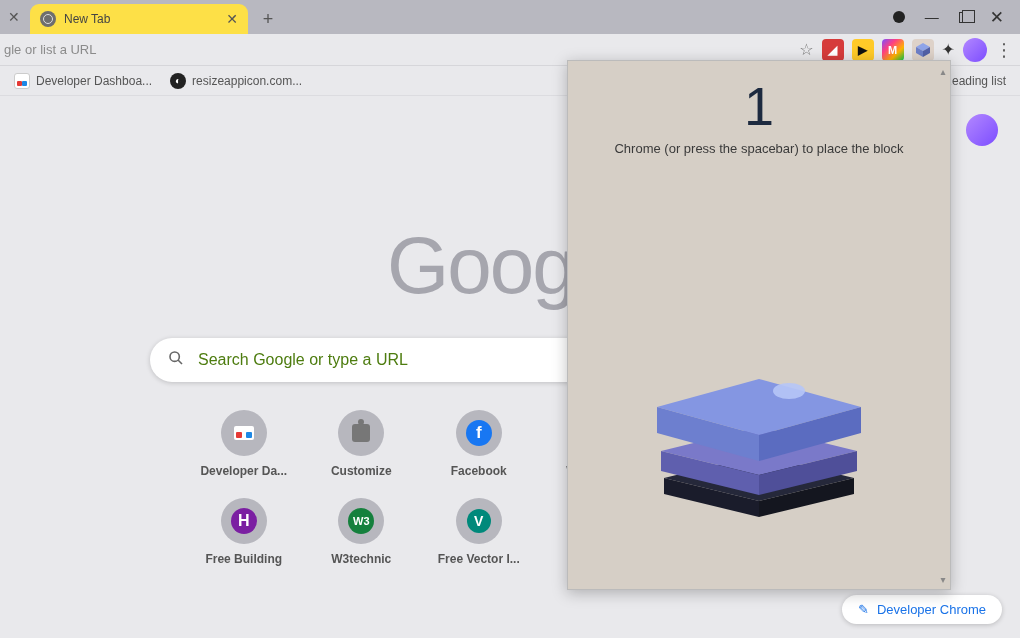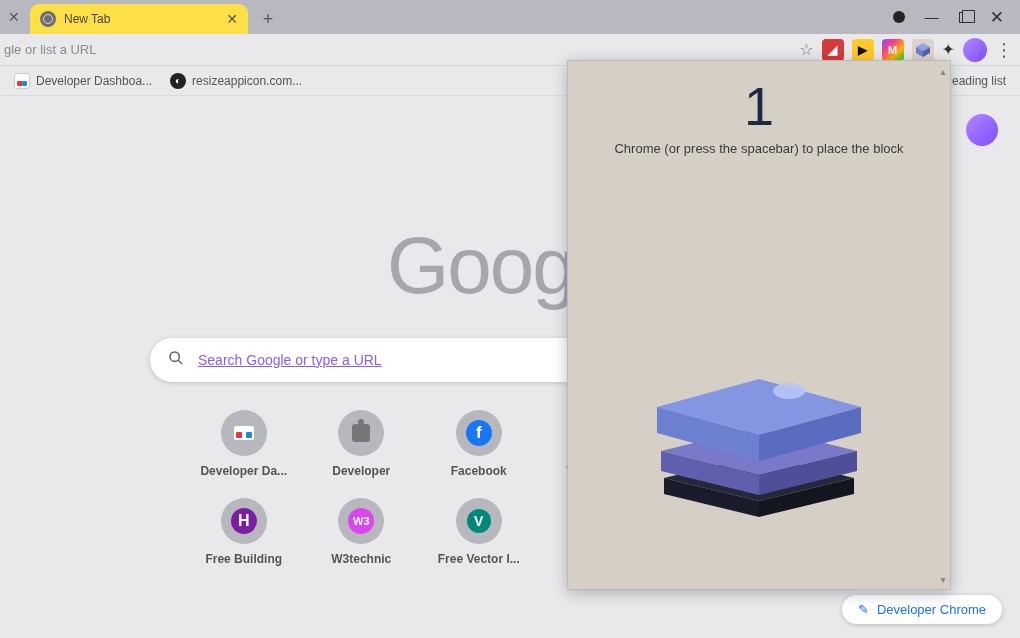--- a/index.html
+++ b/index.html
@@ -64,33 +64,33 @@
   .content{ position:absolute; left:0; right:0; top:96px; bottom:0; background:#e9e9ec;}
   .top-right{position:absolute;right:22px;top:18px;display:flex;align-items:center;gap:18px;}
   .apps-grid{width:18px;height:18px;display:grid;grid-template-columns:repeat(3,4px);grid-template-rows:repeat(3,4px);gap:3px;}
   .apps-grid span{background:#666;}
   .avatar-big{width:32px;height:32px;border-radius:50%;background:linear-gradient(135deg,#b388ff,#7c4dff);}
 
   .google-logo{ text-align:center; margin-top:124px; font-size:80px; font-weight:500; color:#a6a6ae; letter-spacing:-2px; font-family:"Product Sans",Arial,sans-serif;}
 
   .searchbox{ width:540px; height:44px; margin:26px auto 0; position:relative; left:-90px; background:#fff; border-radius:22px; box-shadow:0 1px 5px rgba(0,0,0,.18); display:flex; align-items:center; padding:0 18px; gap:14px;}
   .searchbox .mag{font-size:16px;color:#666;}
-  .searchbox .ph{font-size:14px;color:#8b5cf6;text-decoration:underline;}
+  .searchbox .ph{font-size:16px;color:#4d7c0f;}
 
   .shortcuts{ width:460px; margin:28px auto 0; position:relative; left:-90px; display:grid; grid-template-columns:repeat(4,1fr); row-gap:20px; column-gap:10px;}
   .sc{display:flex;flex-direction:column;align-items:center;gap:8px;}
   .sc .circ{width:46px;height:46px;border-radius:50%;background:#b7b7be;display:flex;align-items:center;justify-content:center;}
   .sc .lbl{font-size:12px;color:#555;white-space:nowrap;font-weight:bold;}
   .ic-dev{width:20px;height:14px;background:#fff;border-radius:2px;position:relative;}
   .ic-dev::before{content:"";position:absolute;left:2px;bottom:2px;width:6px;height:6px;background:#e53935;border-radius:1px;}
   .ic-dev::after{content:"";position:absolute;right:2px;bottom:2px;width:6px;height:6px;background:#1e88e5;border-radius:1px;}
   .ic-ext{width:18px;height:18px;background:#777;border-radius:3px;position:relative;}
   .ic-ext::before{content:"";position:absolute;top:-5px;left:6px;width:6px;height:6px;background:#777;border-radius:50%;}
   .ic-fb{width:26px;height:26px;border-radius:50%;background:#1877f2;color:#fff;display:flex;align-items:center;justify-content:center;font-weight:bold;font-size:17px;}
-  .ic-w3{width:26px;height:26px;border-radius:50%;background:#d946ef;color:#fff;display:flex;align-items:center;justify-content:center;font-weight:bold;font-size:11px;}
+  .ic-w3{width:26px;height:26px;border-radius:50%;background:#15803d;color:#fff;display:flex;align-items:center;justify-content:center;font-weight:bold;font-size:11px;}
   .ic-h{width:26px;height:26px;border-radius:50%;background:#7b1fa2;color:#fff;display:flex;align-items:center;justify-content:center;font-weight:bold;}
   .ic-yt{width:28px;height:20px;border-radius:5px;background:#ff0000;position:relative;}
   .ic-yt::after{content:"";position:absolute;left:11px;top:5px;border-left:8px solid #fff;border-top:5px solid transparent;border-bottom:5px solid transparent;}
   .ic-fv{width:24px;height:24px;border-radius:50%;background:#00897b;color:#fff;display:flex;align-items:center;justify-content:center;font-weight:bold;font-size:14px;}
 
   
   .ext-popup{ position:absolute; top:60px; left:567px; width:384px; height:530px; background:#d6cfc6; border:1px solid #bbb; box-shadow:0 3px 14px rgba(0,0,0,.25);}
   .ext-popup .scroll{position:absolute;top:4px;right:2px;width:10px;height:calc(100% - 8px);}
   .ext-popup .scroll .up,.ext-popup .scroll .dn{height:12px;display:flex;align-items:center;justify-content:center;color:#888;font-size:10px;}
   .ext-popup .score{ text-align:center; font-size:54px; font-weight:300; color:#1d2a3f; margin-top:14px; font-family:"Segoe UI",Arial,sans-serif;}
@@ -192,21 +192,21 @@
     <div class="sc">
       <div class="circ">
           <span class="ic-dev"></span>
         </div>
       <span class="lbl">Developer Da...</span>
     </div>
     <div class="sc">
       <div class="circ">
           <span class="ic-ext"></span>
         </div>
-      <span class="lbl">Developer</span>
+      <span class="lbl">Customize</span>
     </div>
     <div class="sc">
       <div class="circ">
           <span class="ic-fb">f</span>
         </div>
       <span class="lbl">Facebook</span>
     </div>
     <div class="sc">
       <div class="circ">
           <span class="ic-w3">W3</span>

